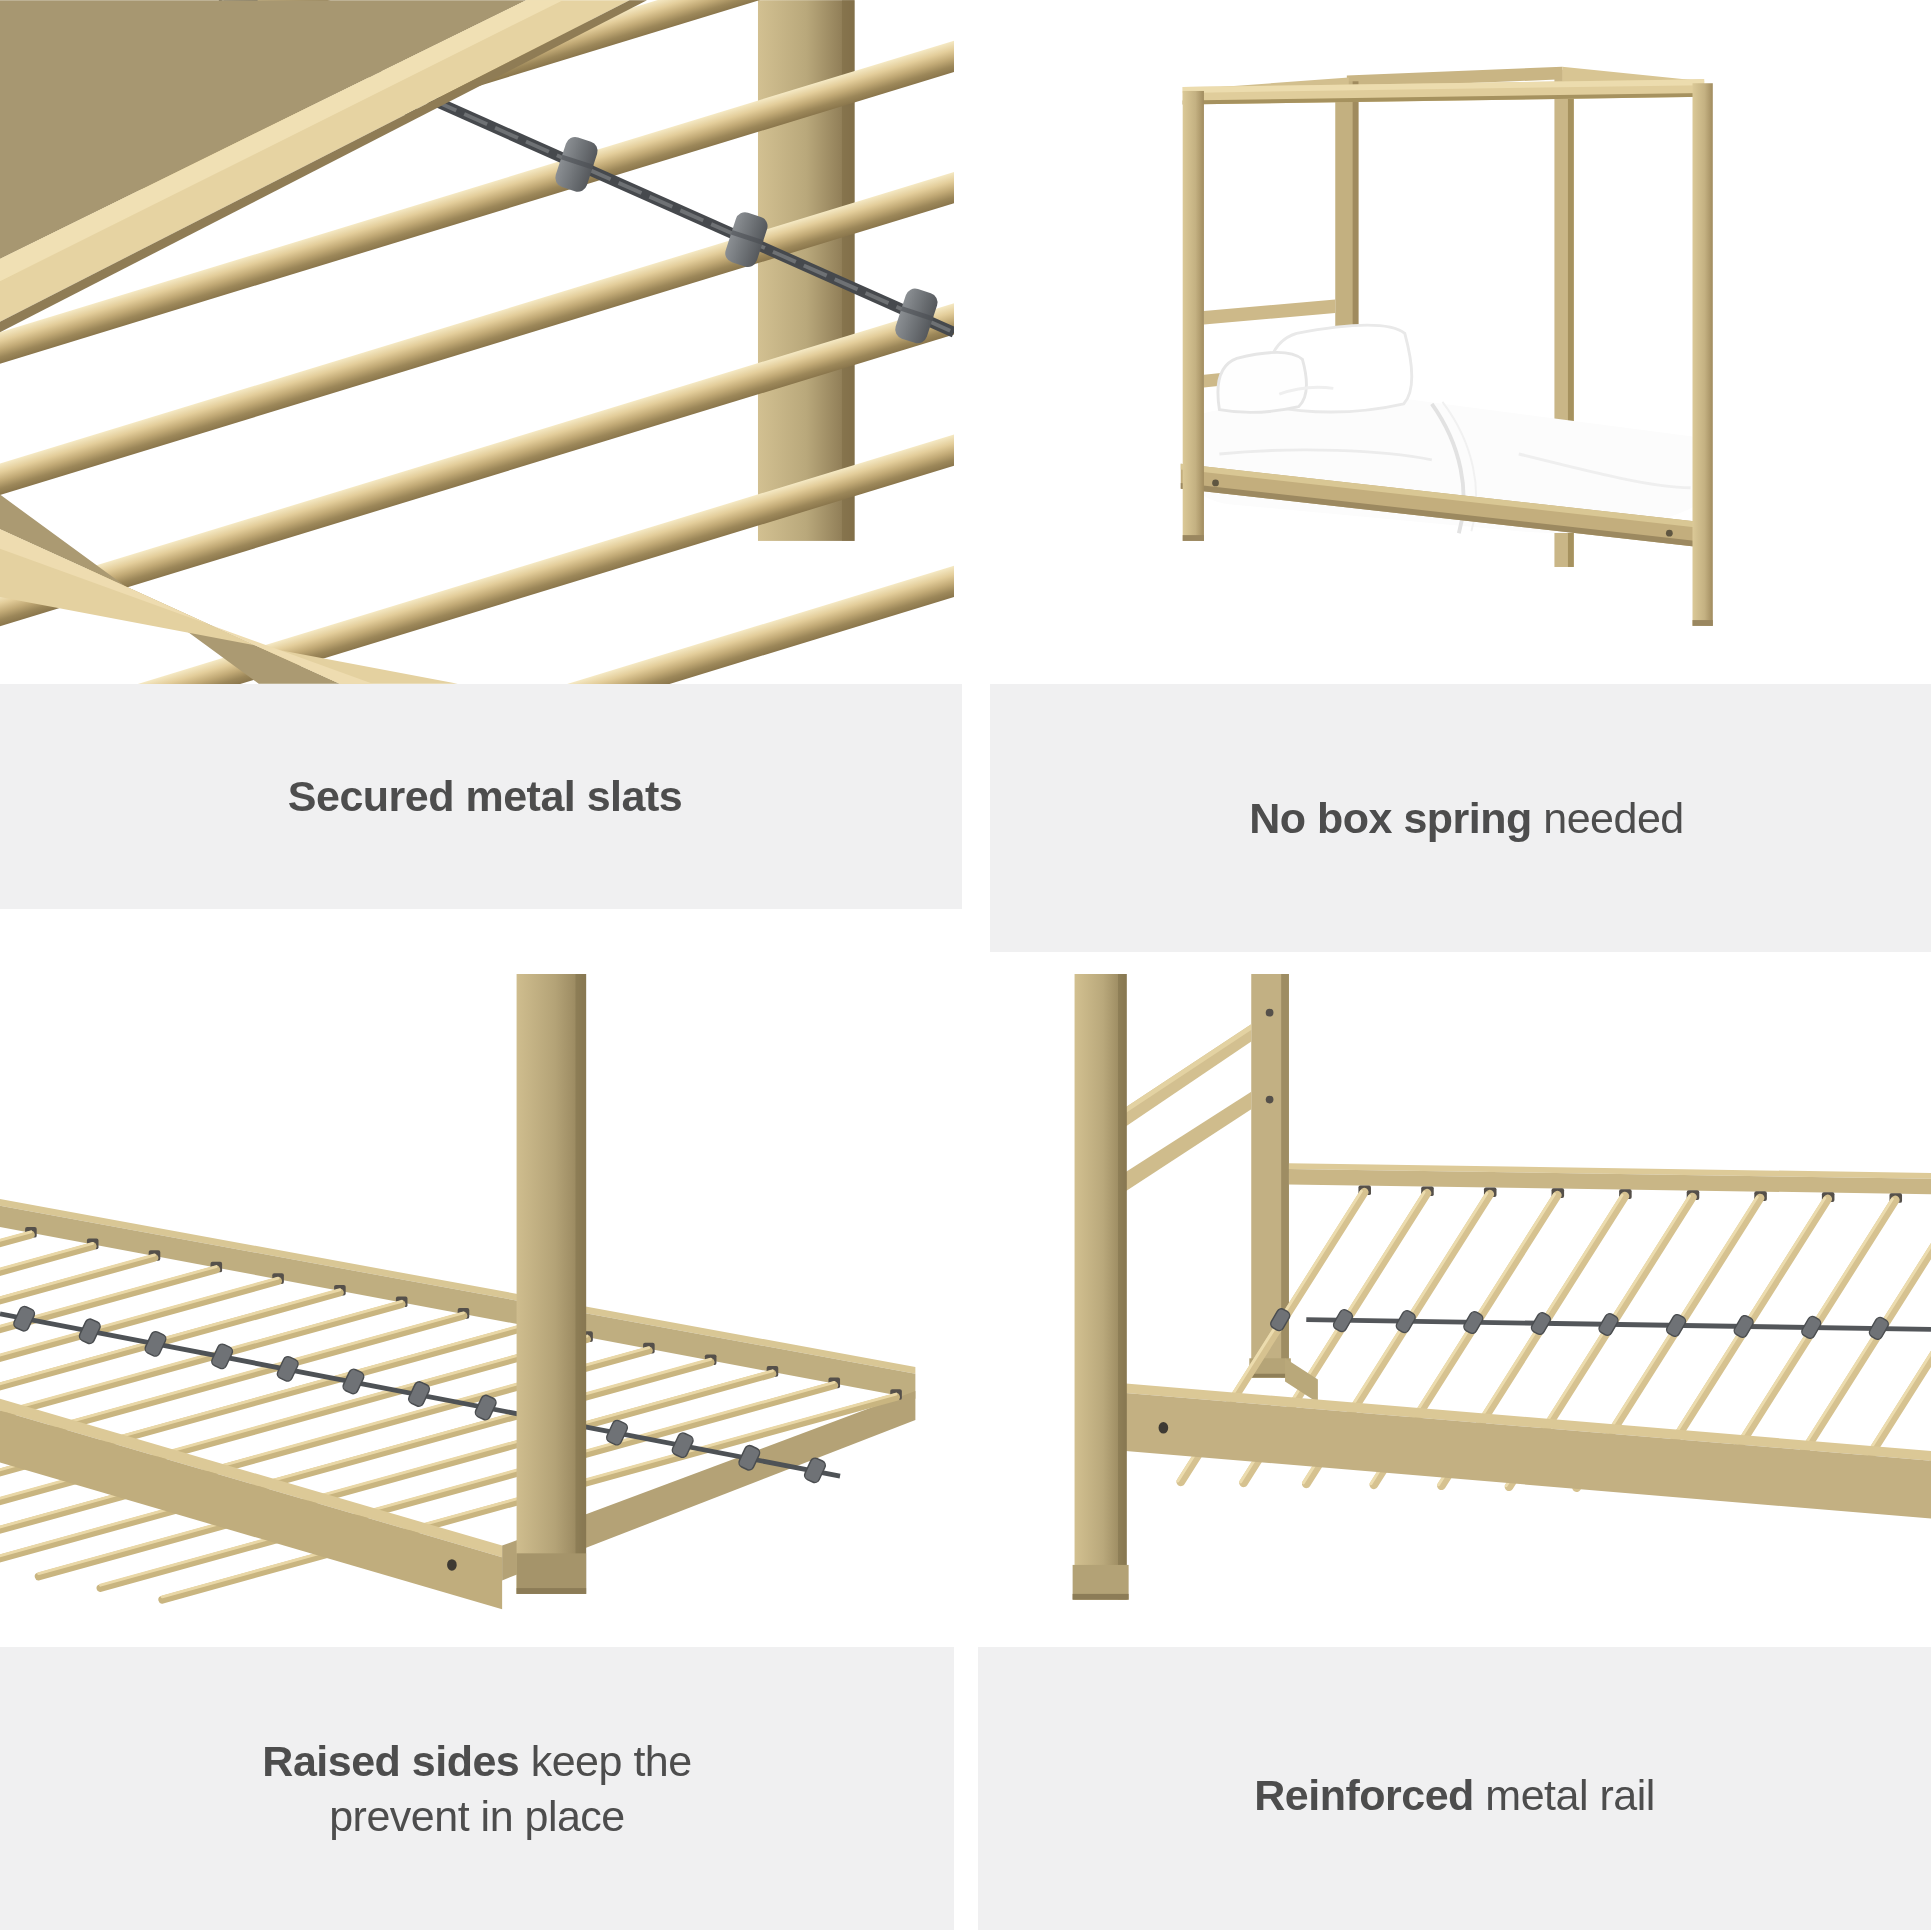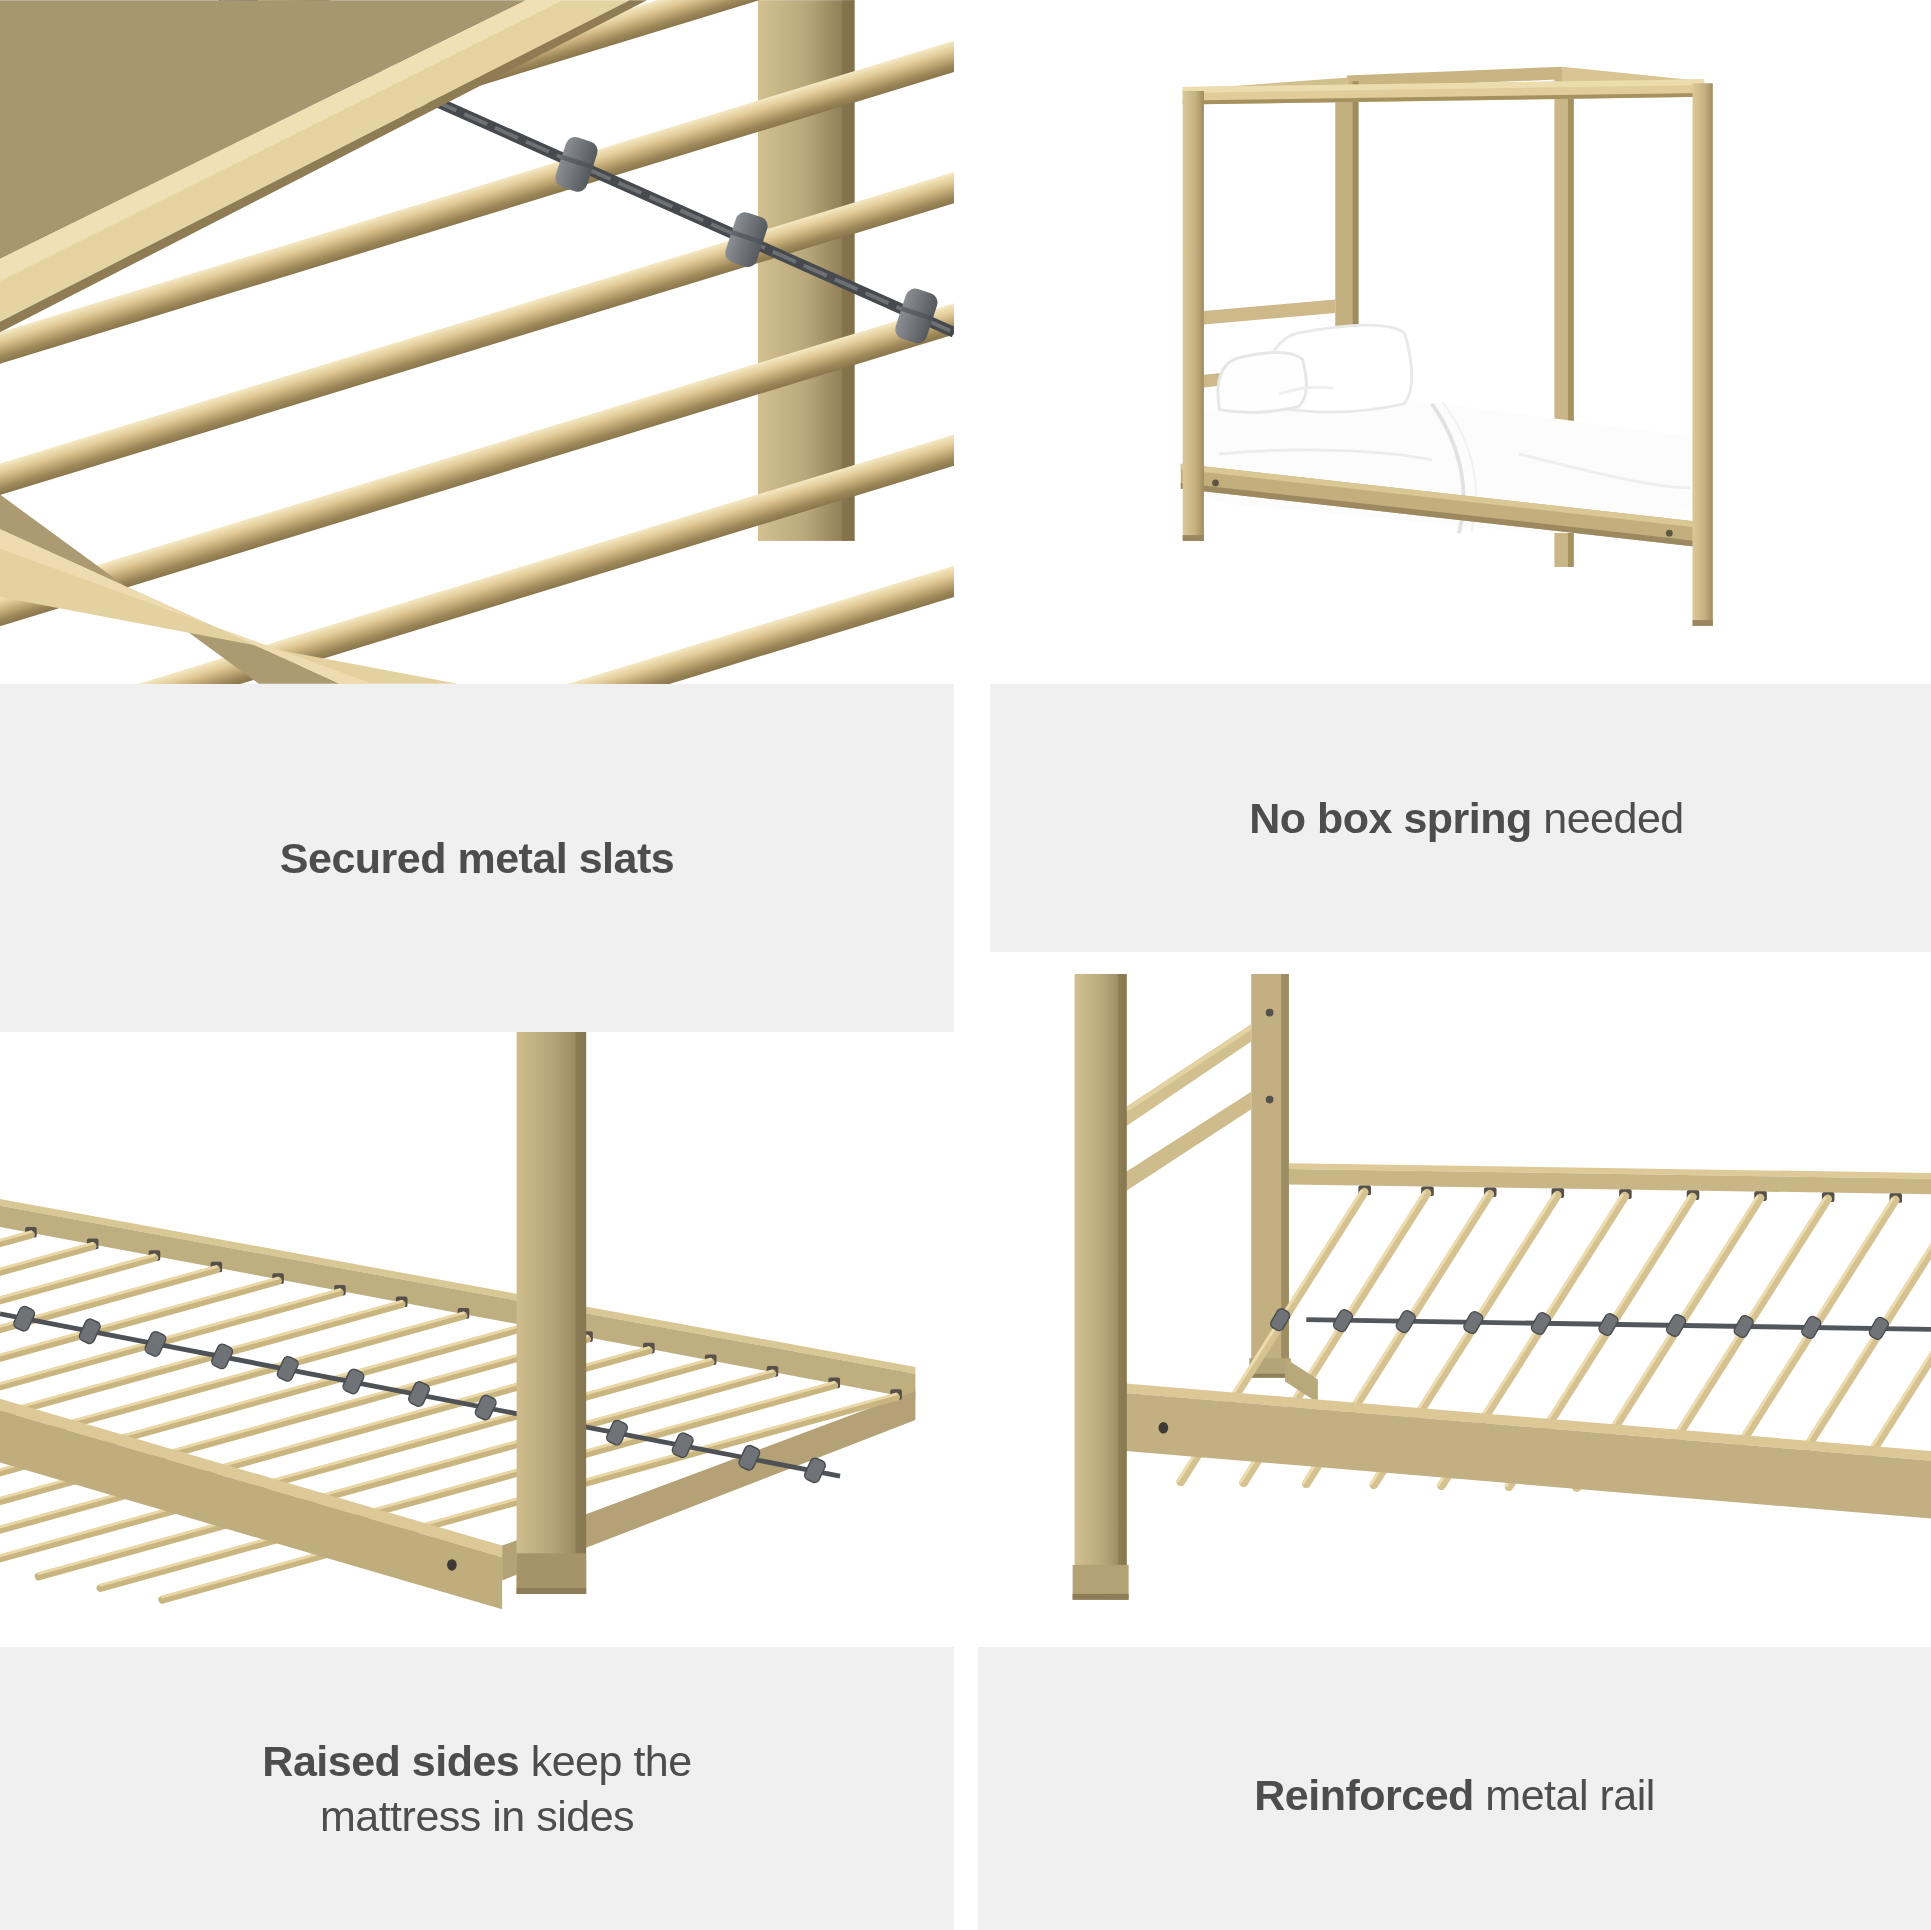--- a/index.html
+++ b/index.html
@@ -7,21 +7,21 @@
           font-family:"Liberation Sans", sans-serif;}
   .panel-img{position:absolute;background:#ffffff;overflow:hidden;}
   .panel-img svg{display:block;width:100%;height:100%;}
   .panel-cap{position:absolute;background:#f0f0f1;display:flex;flex-direction:column;
              align-items:center;justify-content:center;text-align:center;
              color:#4d4d4d;font-size:43px;line-height:55px;letter-spacing:-0.5px;}
   .panel-cap .b{font-weight:700;}
   .panel-cap .r{font-weight:400;}
   
   #p1i{left:0;top:0;width:954px;height:684px;}
-  #p1c{left:0;top:684px;width:954px;height:348px;}
+  #p1c{left:0;top:684px;width:954px;height:225px;padding-left:8px;}
   #p2i{left:978px;top:0;width:953px;height:684px;}
   #p2c{left:978px;top:684px;width:953px;height:268px;margin-left:12px;}
   #p3i{left:0;top:974px;width:954px;height:673px;}
   #p3c{left:0;top:1647px;width:954px;height:283px;}
   #p4i{left:978px;top:974px;width:953px;height:673px;}
   #p4c{left:978px;top:1647px;width:953px;height:296px;}
 </style>
 </head>
 <body>
 
@@ -431,21 +431,21 @@
   <div id="p1c" class="panel-cap">
     <div><span class="b">Secured metal slats</span><span class="r"></span></div>
   </div>
 
   <div id="p2c" class="panel-cap">
     <div><span class="b">No box spring</span><span class="r"> needed</span></div>
   </div>
 
   <div id="p3c" class="panel-cap">
     <div><span class="b">Raised sides</span><span class="r"> keep the</span></div>
-    <div><span class="b"></span><span class="r">mattress in sides</span></div>
+    <div><span class="b"></span><span class="r">prevent in place</span></div>
   </div>
 
   <div id="p4c" class="panel-cap">
     <div><span class="b">Reinforced</span><span class="r"> metal rail</span></div>
   </div>
 
 </div>
 
 
 </body></html>

